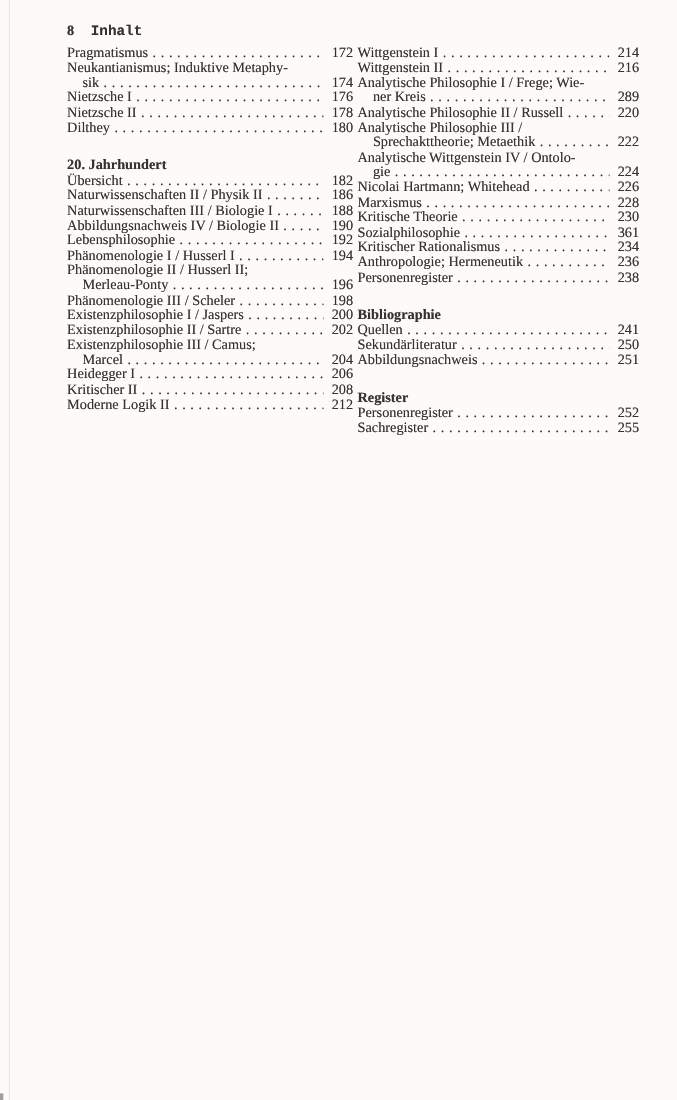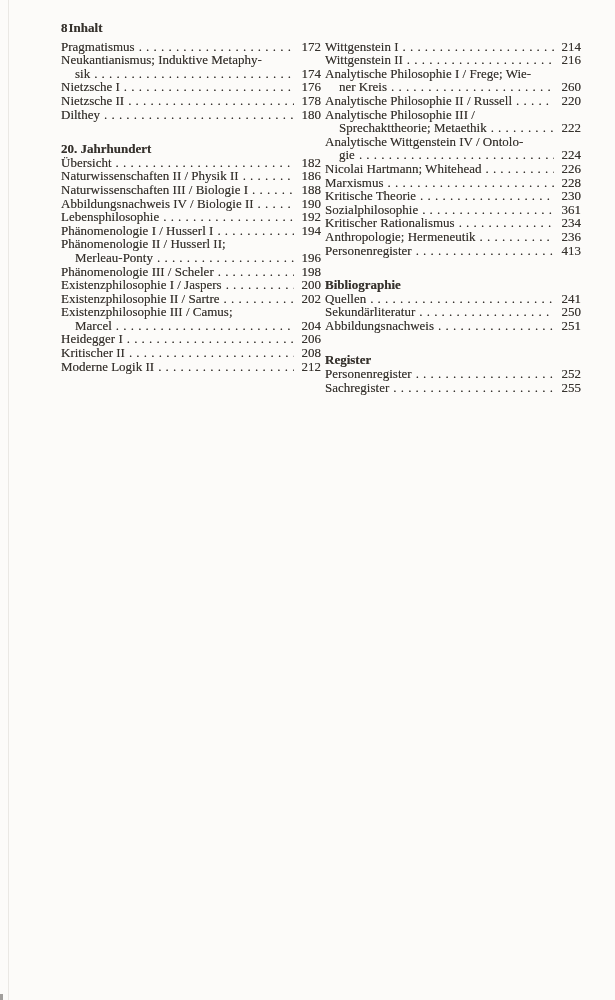--- a/index.html
+++ b/index.html
@@ -19,21 +19,21 @@
     position: absolute;
     top: 21px;
     left: 61px;
     width: 532px;
   }
   .header {
     font-weight: bold;
     margin-bottom: 5px;
     white-space: nowrap;
   }
-  .header .title { margin-left: 1px; }
+  .header .title { margin-left: 15px; font-family: Liberation Mono, monospace; }
   .toc {
     display: flex;
     gap: 4px;
     margin-top: 5px;
   }
   .col-left  { width: 260px; }
   .col-right { width: 256px; }
   .toc-section + .toc-section { margin-top: 21px; }
   .toc-heading { font-weight: bold; }
   .row {
@@ -204,21 +204,21 @@
             <span class="t">Wittgenstein II</span>
             <span class="leader"></span>
             <span class="pg">216</span>
           </div>
           <div class="row">
             <span class="t">Analytische Philosophie I / Frege; Wie-</span>
           </div>
           <div class="row">
             <span class="t indent">ner Kreis</span>
             <span class="leader"></span>
-            <span class="pg">260</span>
+            <span class="pg">289</span>
           </div>
           <div class="row">
             <span class="t">Analytische Philosophie II / Russell</span>
             <span class="leader"></span>
             <span class="pg">220</span>
           </div>
           <div class="row">
             <span class="t">Analytische Philosophie III /</span>
           </div>
           <div class="row">
@@ -260,21 +260,21 @@
             <span class="pg">234</span>
           </div>
           <div class="row">
             <span class="t">Anthropologie; Hermeneutik</span>
             <span class="leader"></span>
             <span class="pg">236</span>
           </div>
           <div class="row">
             <span class="t">Personenregister</span>
             <span class="leader"></span>
-            <span class="pg">413</span>
+            <span class="pg">238</span>
           </div>
         </div>
         <div class="toc-section">
           <div class="toc-heading">Bibliographie</div>
           <div class="row">
             <span class="t">Quellen</span>
             <span class="leader"></span>
             <span class="pg">241</span>
           </div>
           <div class="row">

